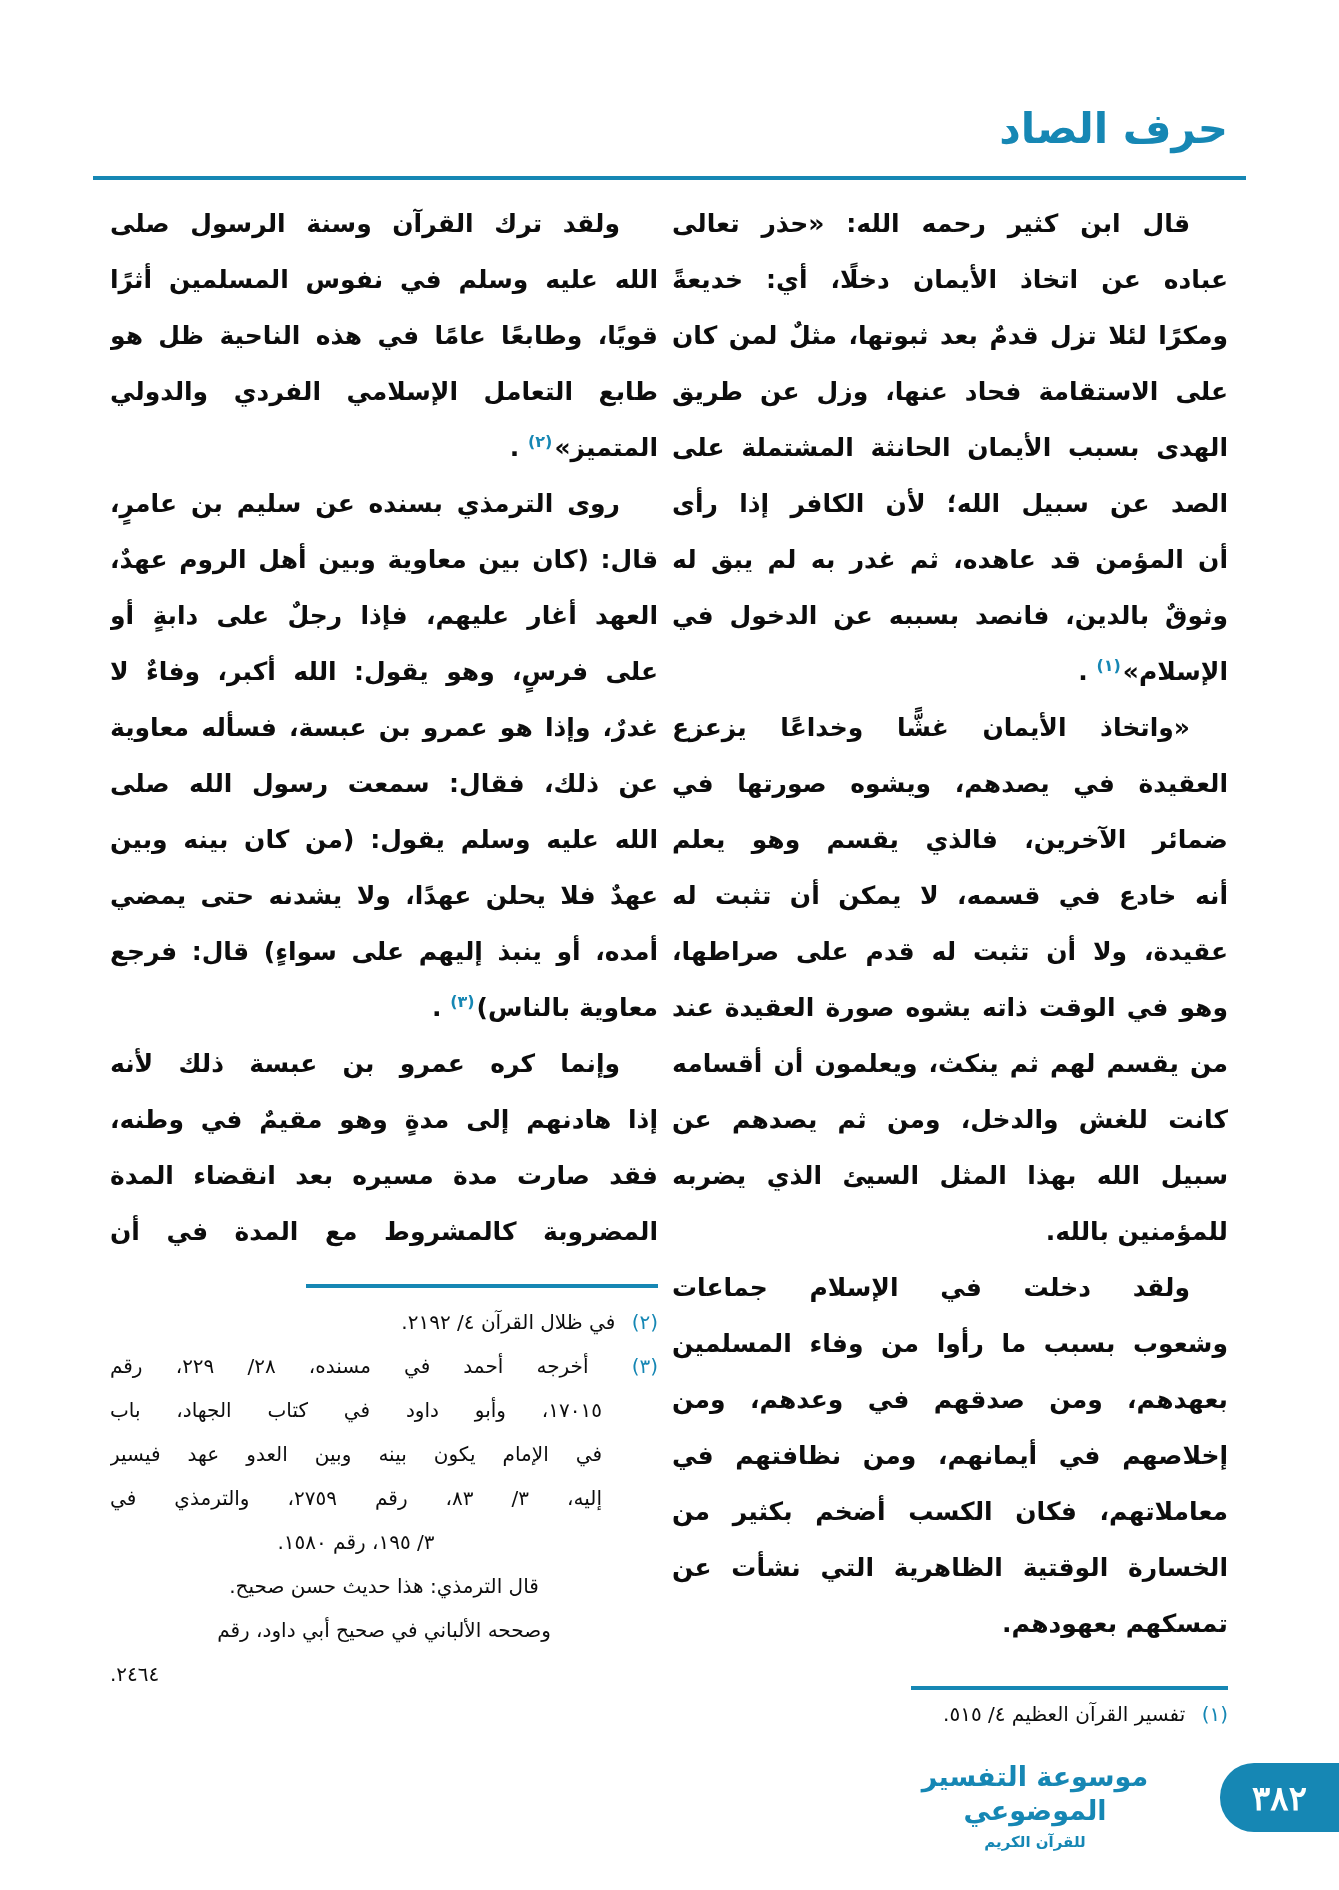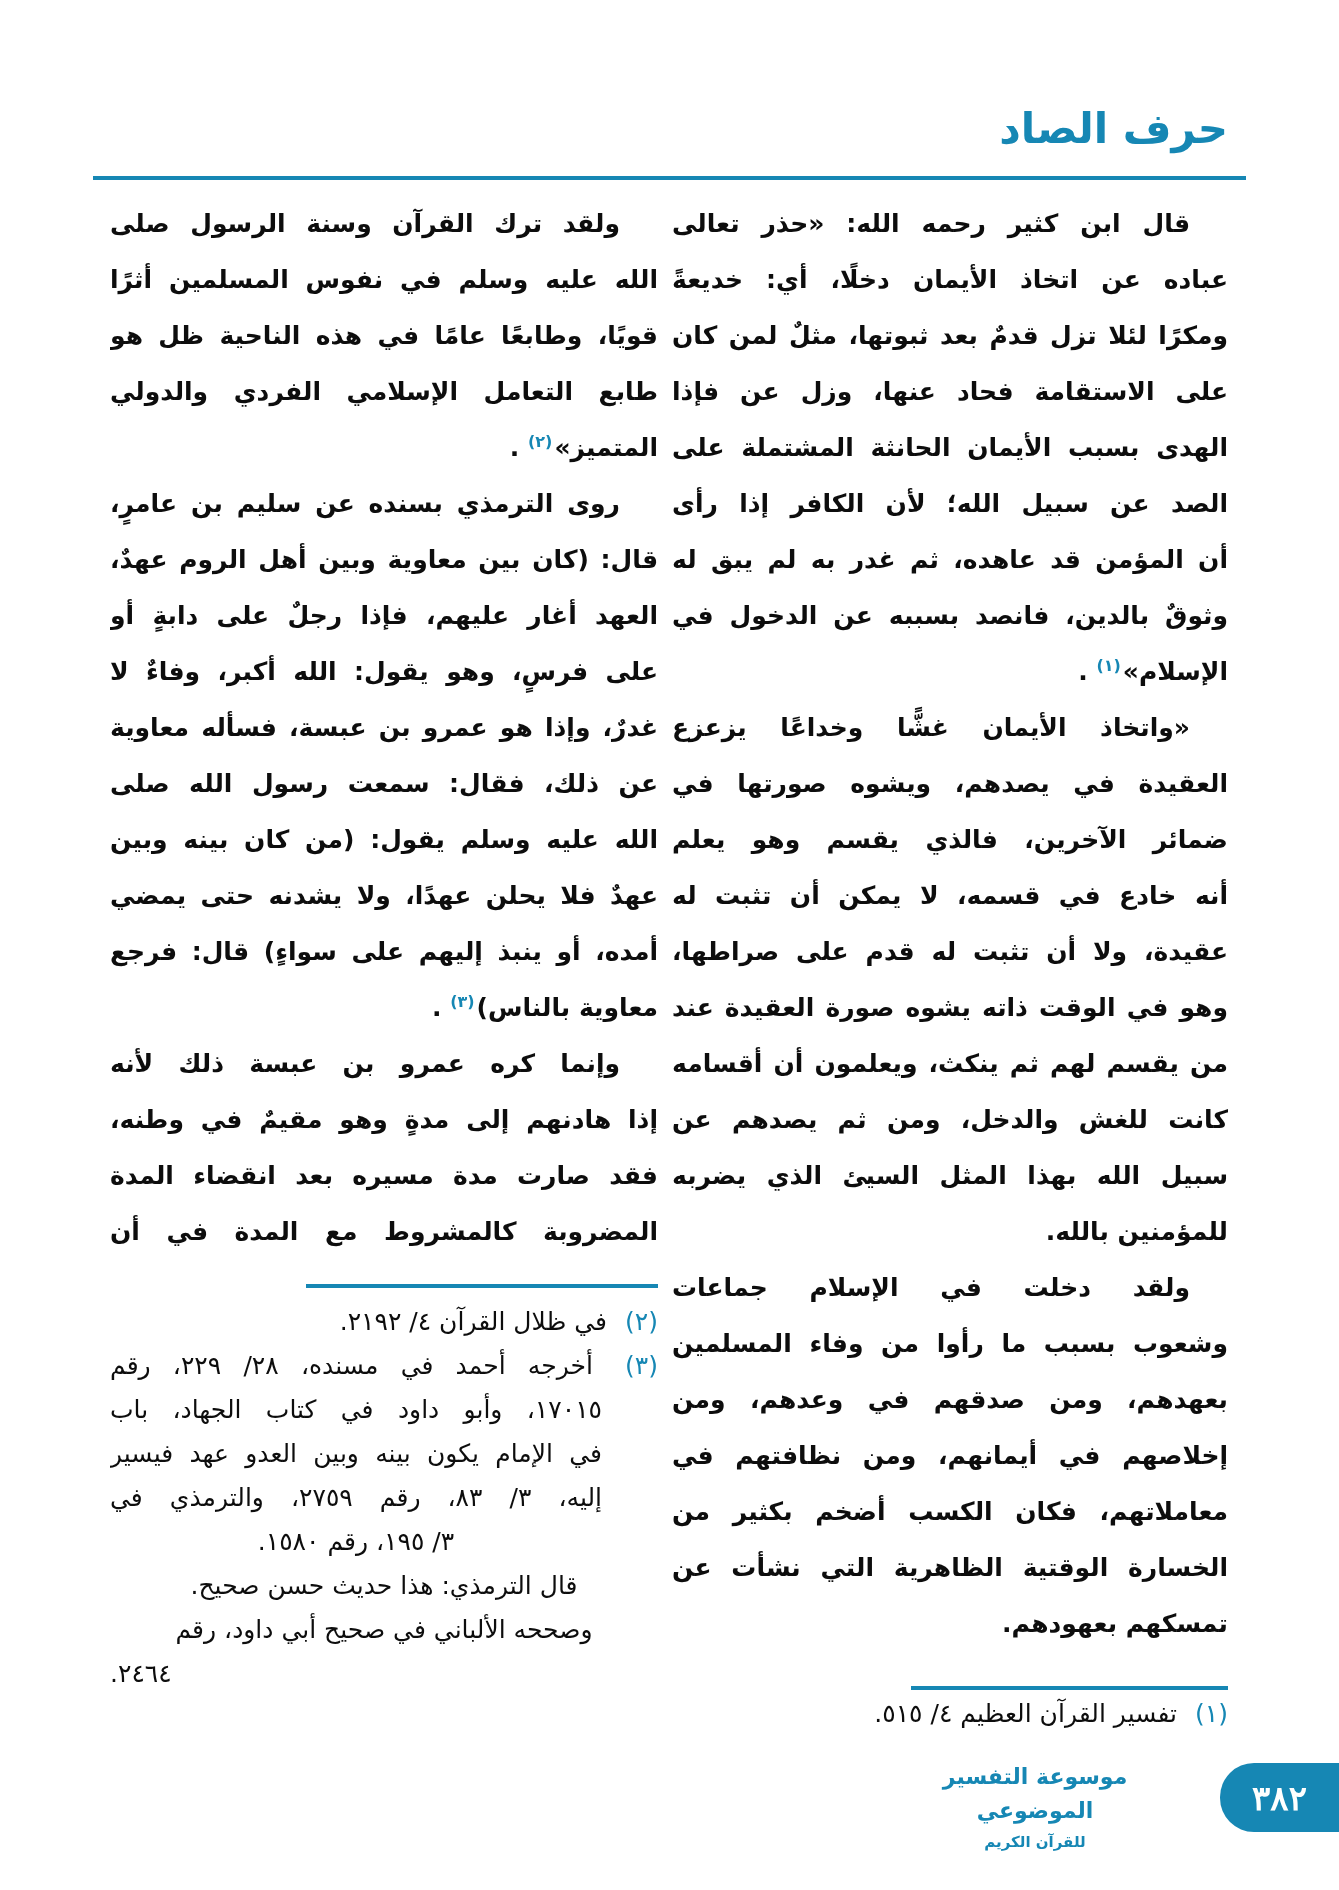--- a/index.html
+++ b/index.html
@@ -26,21 +26,21 @@
   }
   
   .col { position:absolute; top:196px; }
   .col-right { right:111px; width:556px; }
   .col-left  { left:110px;  width:548px; }
   .bline {
     font-size:25px; font-weight:700; line-height:56px; height:56px;
     overflow:hidden;
   }
   .fline {
-    font-size:25px; font-weight:400; line-height:44px; height:44px;
+    font-size:20px; font-weight:400; line-height:44px; height:44px;
     overflow:hidden;
   }
   .a-j { text-align:justify; text-align-last:justify; }
   .a-r { text-align:right; }
   .a-c { text-align:left; text-align-last:center; }
   .a-l { text-align:center; text-align-last:left; }
   .ind  { padding-right:38px; }
   .hang { padding-right:56px; }
   sup.fref {
     color:var(--accent); font-size:16px; font-weight:700;
@@ -48,21 +48,21 @@
   }
   span.fmark { color:var(--accent); margin-left:10px; }
   .fn-rule { height:4px; background:var(--accent); }
   .fn-rule-right { width:317px; margin-top:34px; margin-bottom:2px; }
   .fn-rule-left  { width:352px; margin-top:24px; margin-bottom:12px; }
   
   .publisher-logo {
     position:absolute; top:1760px; right:154px; width:300px;
     text-align:center; color:var(--accent);
   }
-  .logo-main { font-size:22px; font-weight:700; line-height:34px; }
+  .logo-main { font-size:27px; font-weight:700; line-height:34px; }
   .logo-sub  { font-size:15px; font-weight:700; line-height:20px; margin-top:4px; }
   .page-number-badge {
     position:absolute; top:1763px; right:0; width:119px; height:69px;
     background:var(--accent);
     border-radius:34px 0 0 34px;
     color:#ffffff; font-size:34px; font-weight:700;
     display:flex; align-items:center; justify-content:center;font-family:Liberation Serif, serif;
   }
 </style>
 </head>
@@ -72,21 +72,21 @@
 
   <div class="chapter-heading">حرف الصاد</div>
 
   <div class="header-rule"></div>
 
   <div class="col col-right">
     <div class="lines">
         <div class="bline a-j ind">قال ابن كثير رحمه الله: «حذر تعالى</div>
         <div class="bline a-j">عباده عن اتخاذ الأيمان دخلًا، أي: خديعةً</div>
         <div class="bline a-j">ومكرًا لئلا تزل قدمٌ بعد ثبوتها، مثلٌ لمن كان</div>
-        <div class="bline a-j">على الاستقامة فحاد عنها، وزل عن فإذا</div>
+        <div class="bline a-j">على الاستقامة فحاد عنها، وزل عن طريق</div>
         <div class="bline a-j">الهدى بسبب الأيمان الحانثة المشتملة على</div>
         <div class="bline a-j">الصد عن سبيل الله؛ لأن الكافر إذا رأى</div>
         <div class="bline a-j">أن المؤمن قد عاهده، ثم غدر به لم يبق له</div>
         <div class="bline a-j">وثوقٌ بالدين، فانصد بسببه عن الدخول في</div>
         <div class="bline a-r">الإسلام»<sup class="fref">(١)</sup> .</div>
         <div class="bline a-j ind">«واتخاذ الأيمان غشًّا وخداعًا يزعزع</div>
         <div class="bline a-j">العقيدة في يصدهم، ويشوه صورتها في</div>
         <div class="bline a-j">ضمائر الآخرين، فالذي يقسم وهو يعلم</div>
         <div class="bline a-j">أنه خادع في قسمه، لا يمكن أن تثبت له</div>
         <div class="bline a-j">عقيدة، ولا أن تثبت له قدم على صراطها،</div>

